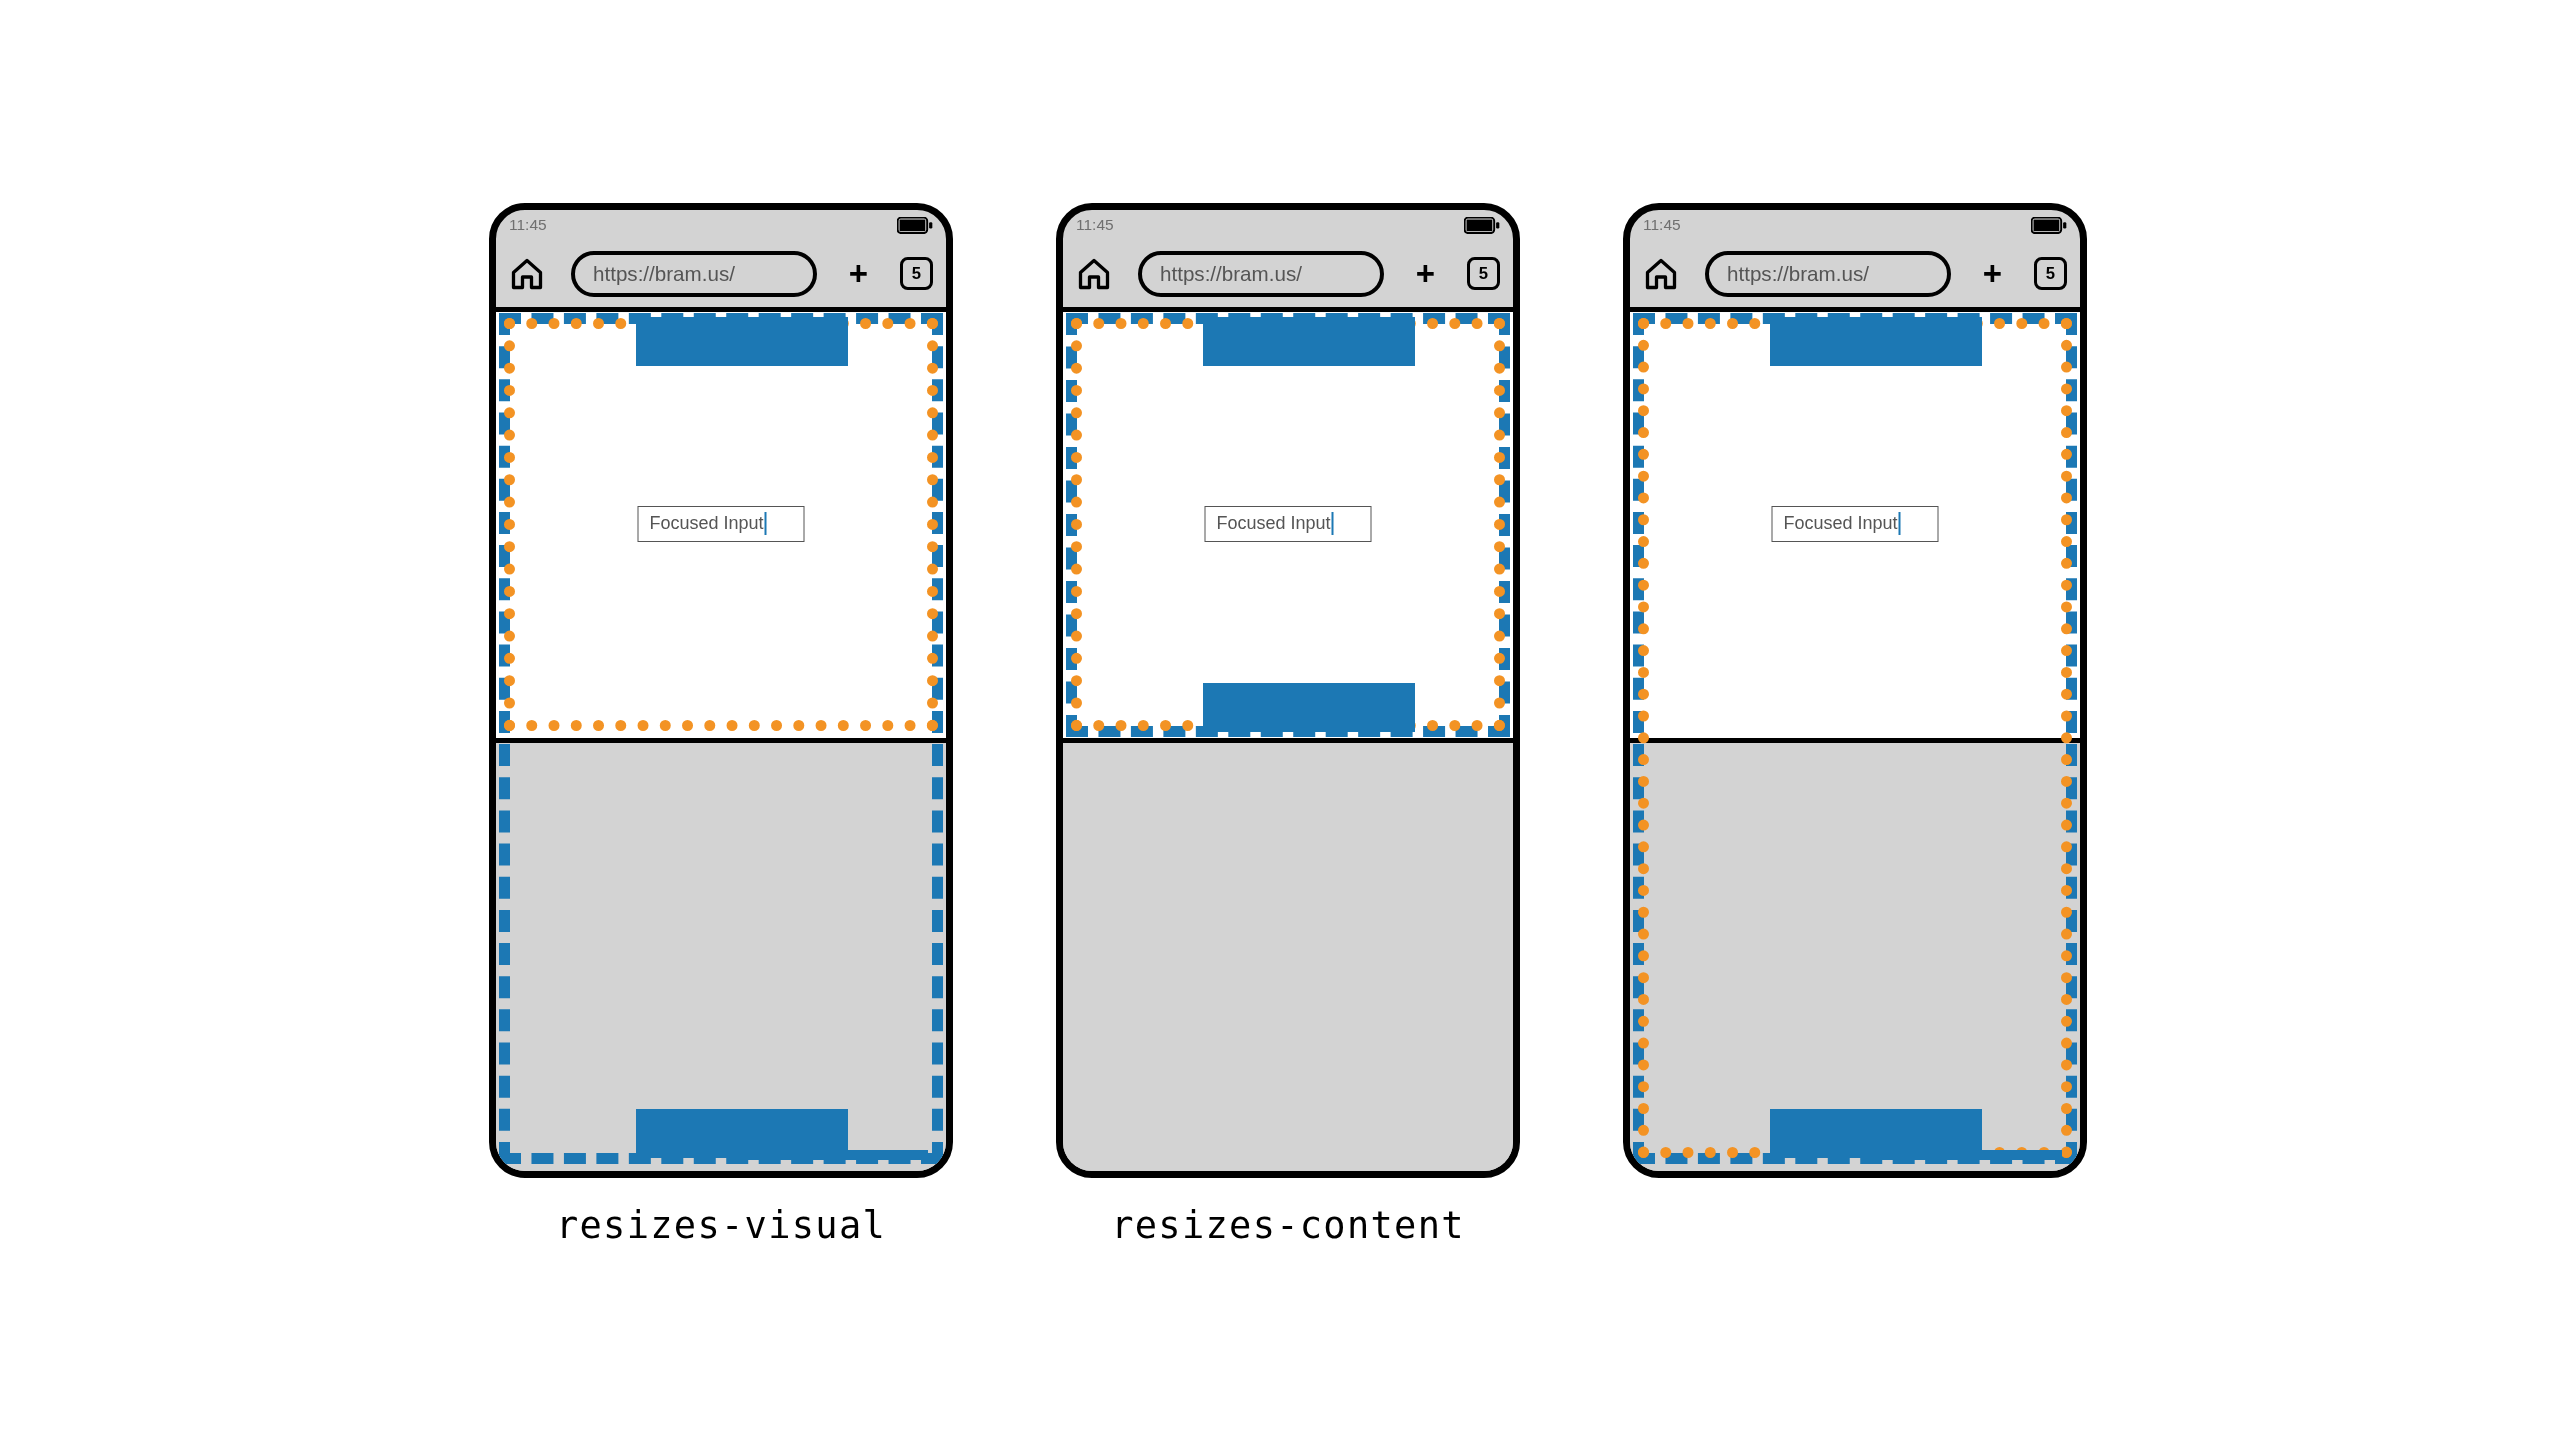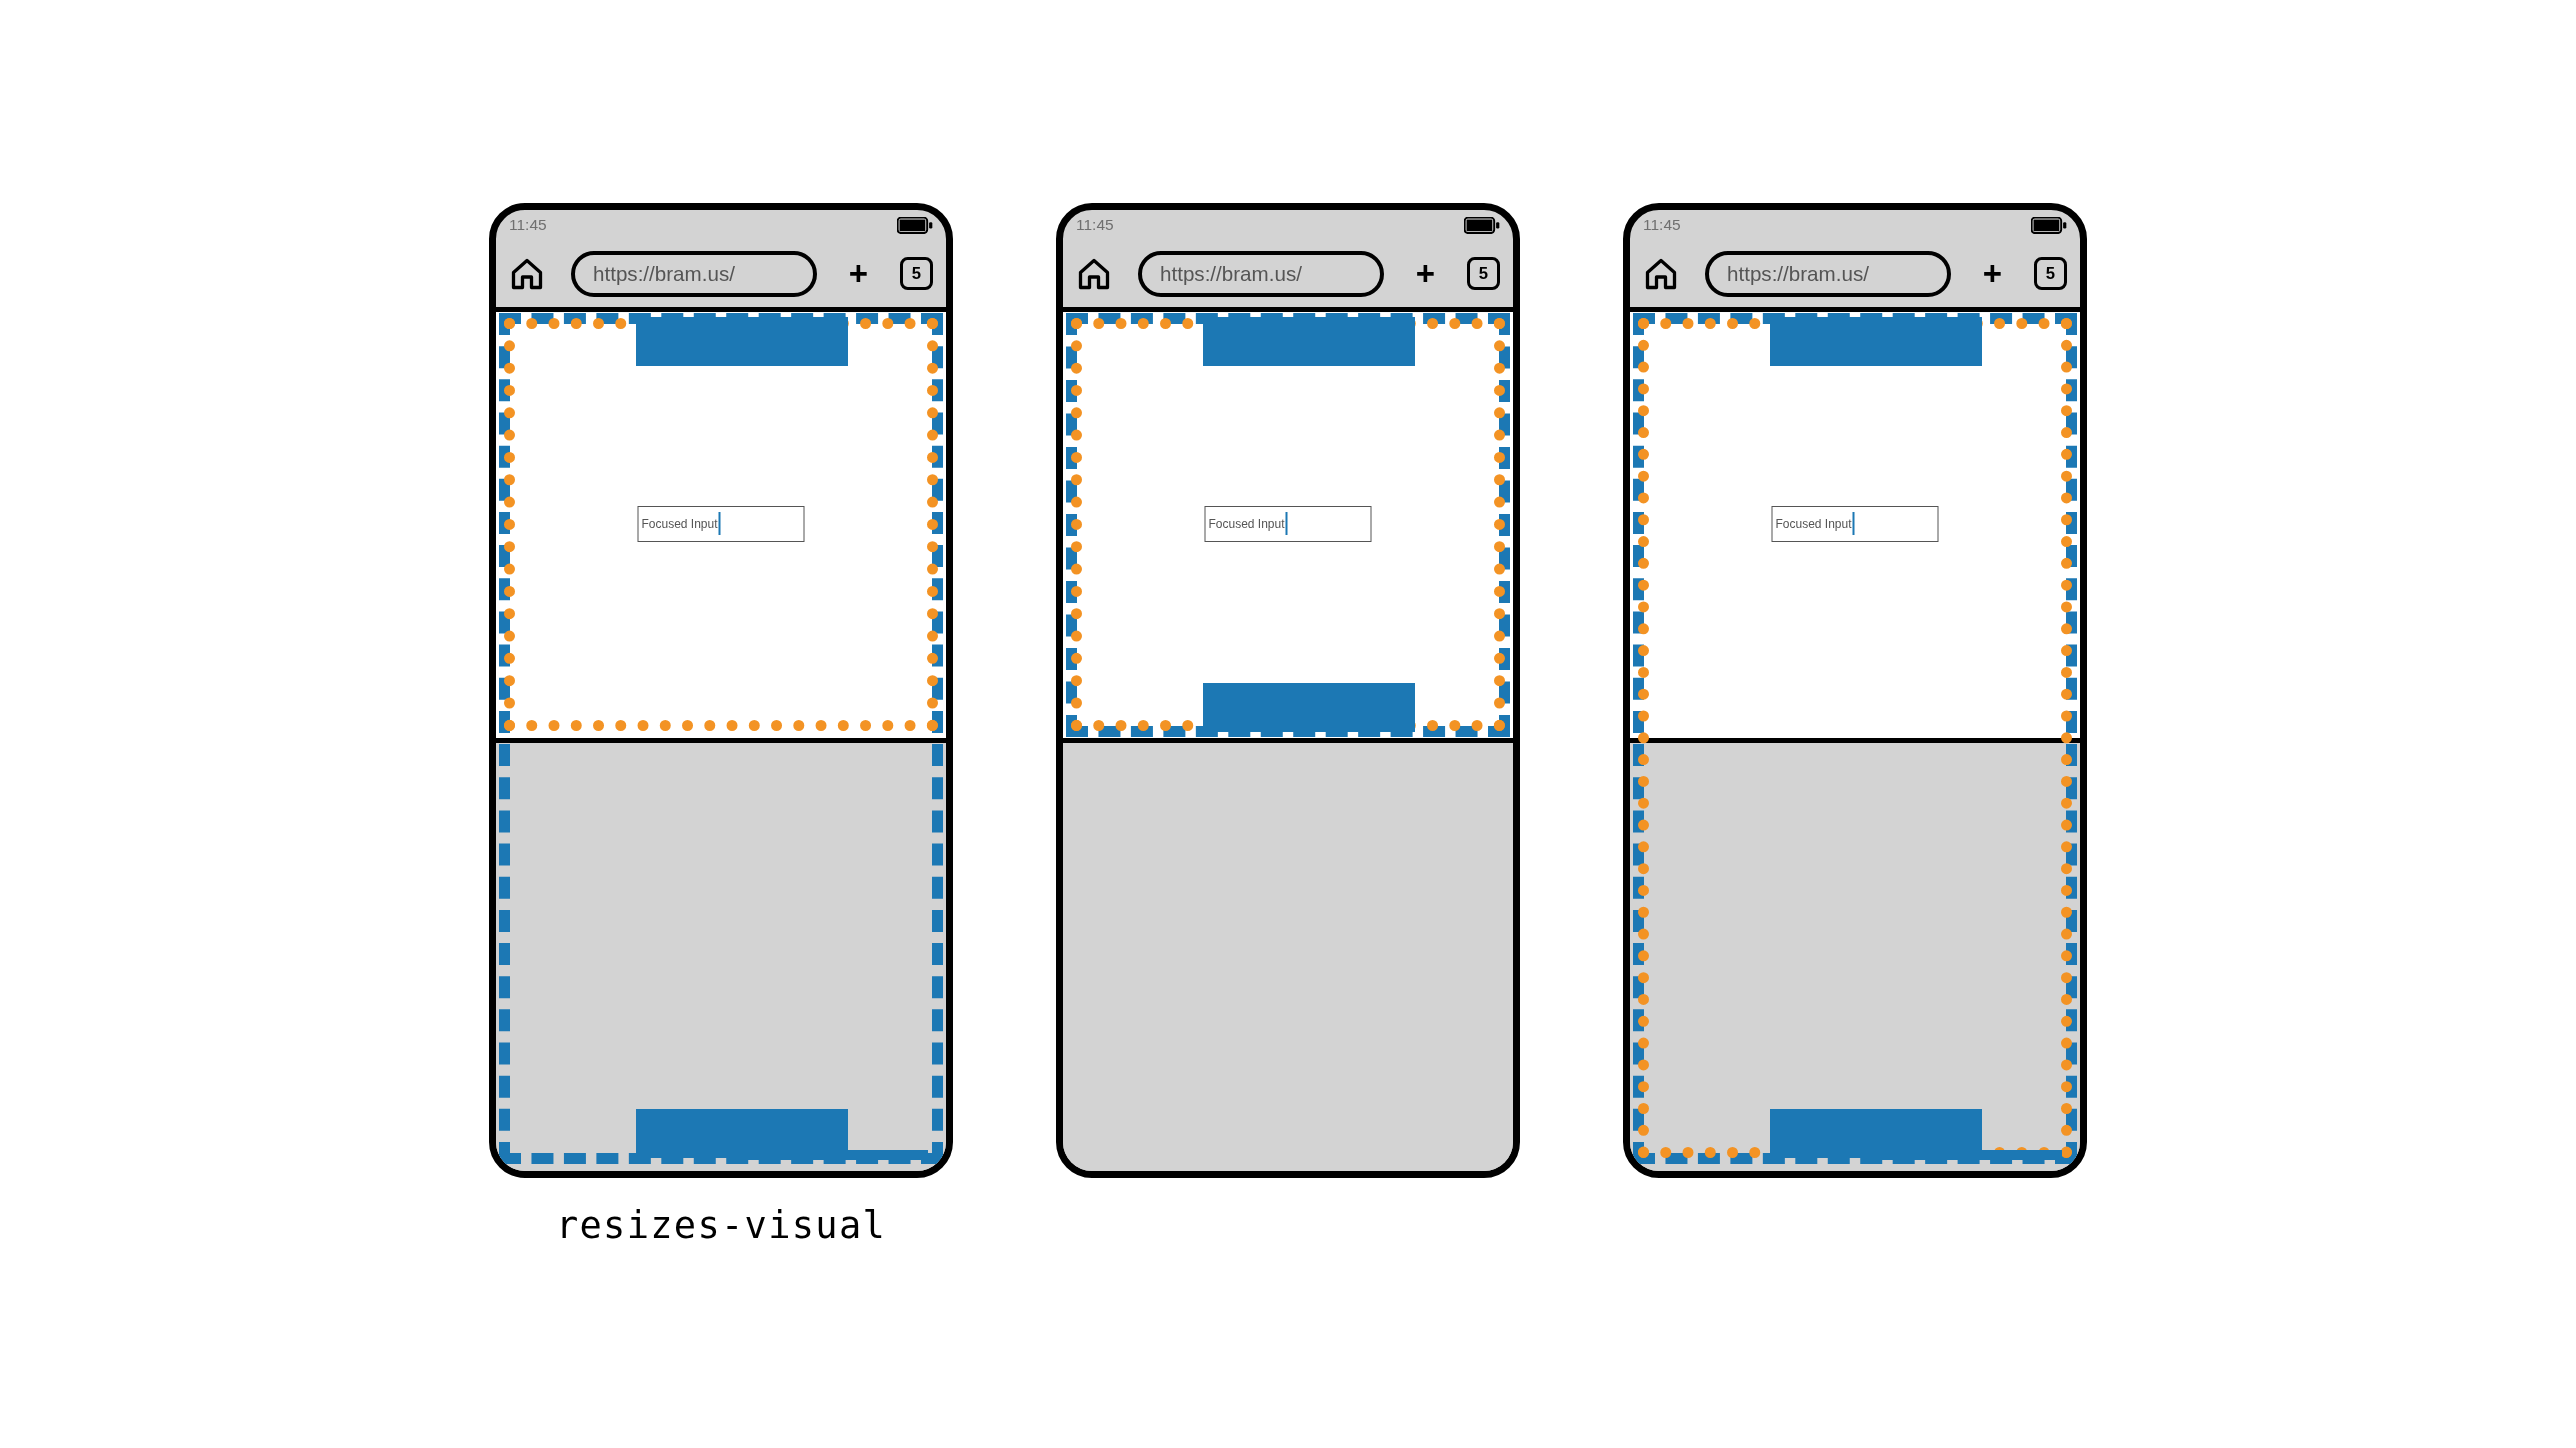--- a/index.html
+++ b/index.html
@@ -136,22 +136,22 @@
   .focus-input {
     position: absolute;
     left: 50%;
     transform: translateX(-50%);
     width: 167px;
     height: 36px;
     border: 1.9px solid #555;
     background: #fff;
     display: flex;
     align-items: center;
-    padding: 0 3px;
-    font-size: 12px;
+    padding: 0 11px;
+    font-size: 18px;
     color: #555;
   }
   .caret {
     display:inline-block;
     width:1.9px;
     height:23px;
     background:#1c78b4;
     margin-left:1.3px;
   }
   
@@ -254,20 +254,21 @@
 
       <div class="fixed-bar" style="top:107px; left:140px; width:212px; height:49px;"></div>
 
       <div class="fixed-bar" style="top:473px; left:140px; width:212px; height:49px;"></div>
 
       <div class="focus-input" style="top:296px;">
         <span>Focused Input</span>
           <span class="caret"></span>
       </div>
     </div>
+    <div class="caption">resizes-content</div>
   </div>
 
   <div class="col">
     <div class="phone">
       <div class="status">
         <div class="clock">11:45</div>
         <div class="battery">
           <svg viewBox="0 0 56 26">
               <rect x="1" y="1" width="46" height="24" rx="5" fill="none" stroke="#000" stroke-width="3"></rect>
               <rect x="4" y="4" width="40" height="18" fill="#000"></rect>

